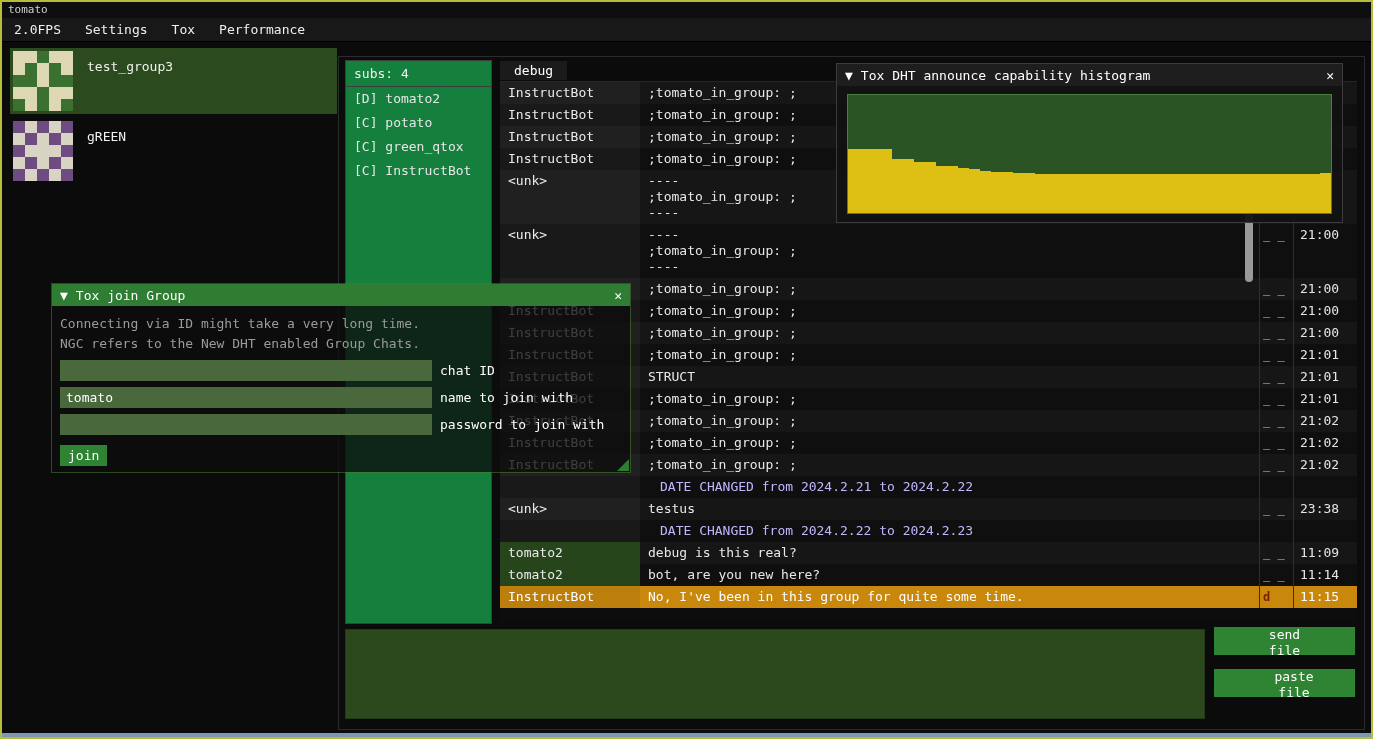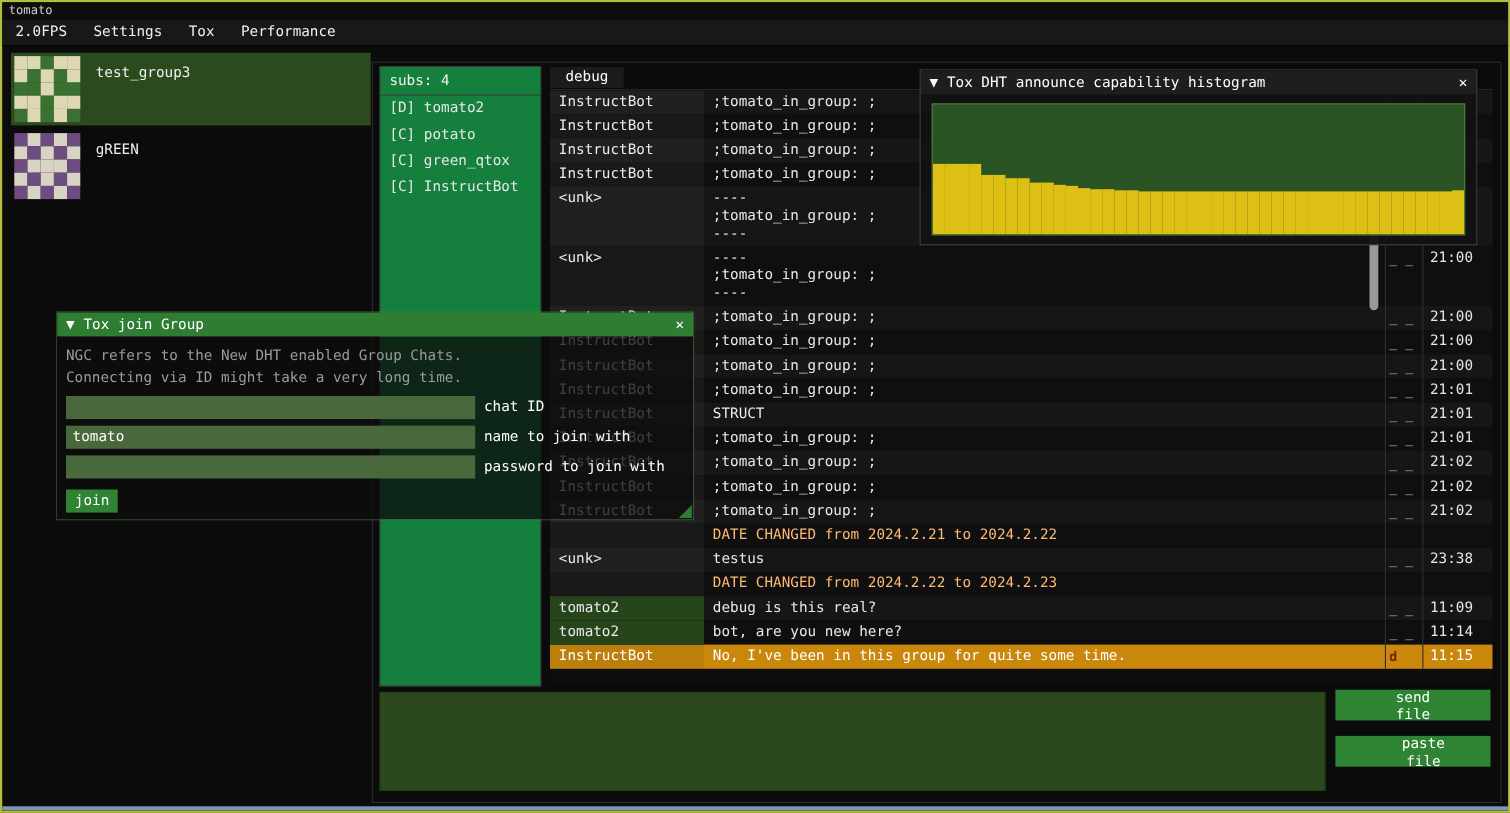--- a/index.html
+++ b/index.html
@@ -37,21 +37,21 @@
   .crow.alt { background:#161616; }
   .crow > .name { padding:3px 8px; line-height:16px; background:rgba(255,255,255,0.045); white-space:nowrap; overflow:hidden; color:#eaeaea; }
   .crow > .msg { padding:3px 8px; line-height:16px; color:#e8e8e8; }
   .crow > .flags { padding:3px 3px; line-height:16px; color:#c8c8c8; border-left:1px solid #2f2f2f; font-size:12px; white-space:nowrap; }
   .crow > .time { padding:3px 6px; line-height:16px; border-left:1px solid #2f2f2f; white-space:nowrap; }
   .crow.self > .name { background:#26451b; }
   .crow.highlight { background:#c9870c; }
   .crow.highlight > .name { background:rgba(0,0,0,0.06); color:#fff; }
   .crow.highlight > .msg, .crow.highlight > .time { color:#ffffff; }
   .crow.highlight > .flags { color:#7d2000; font-weight:bold; }
-  .daterow > .msg { color:#fdba74; }
+  .daterow > .msg { color:#c4b5fd;margin-left:12px; }
 
   .chat-scrollbar { position:absolute; right:104px; top:138px; width:8px; height:84px; background:#999999; border-radius:4px; z-index:5; }
 
   .composer { position:absolute; left:343px; top:627px; width:860px; height:90px; background:#2c481d; border:1px solid #233917; color:#fff; font:inherit; resize:none; outline:none; padding:6px; }
   .btn { position:absolute; left:1212px; width:141px; height:28px; background:#2f8433; color:#fff; border:none; font:inherit; white-space:pre-line; line-height:16px; cursor:pointer; }
   .btn.send { top:625px; }
   .btn.paste { top:667px;padding-left:19px; }
 
   .win { position:absolute; }
   .win-title { height:22px; display:flex; align-items:center; gap:8px; padding:0 8px; color:#fff; }
@@ -348,22 +348,22 @@
 <button class="btn paste">paste
 file</button>
 
 <div class="win join-window">
   <div class="win-title">
     <span>▼</span>
     <span>Tox join Group</span>
     <span class="win-close">✕</span>
   </div>
   <div class="win-body">
+    <div class="info">Connecting via ID might take a very long time.</div>
     <div class="info">NGC refers to the New DHT enabled Group Chats.</div>
-    <div class="info">Connecting via ID might take a very long time.</div>
     <div id="join-fields">
         <div class="field-row">
           <input class="field-input" style="">
           <div class="field-label">chat ID</div>
         </div>
         <div class="field-row">
           <input class="field-input" value="tomato" style="">
           <div class="field-label">name to join with</div>
         </div>
         <div class="field-row">

